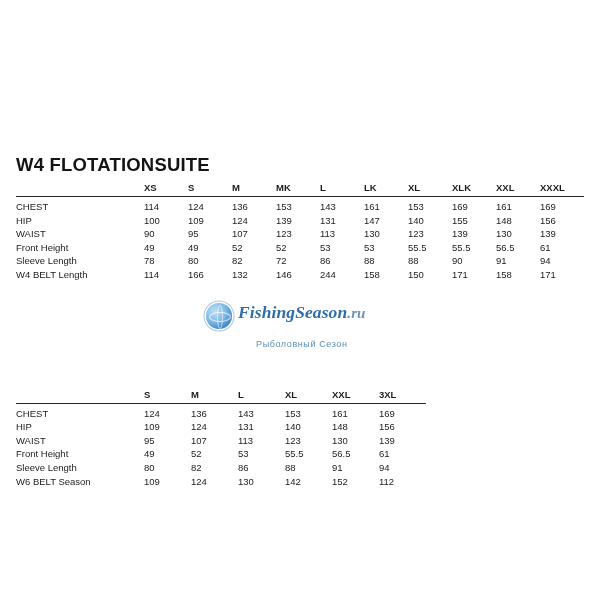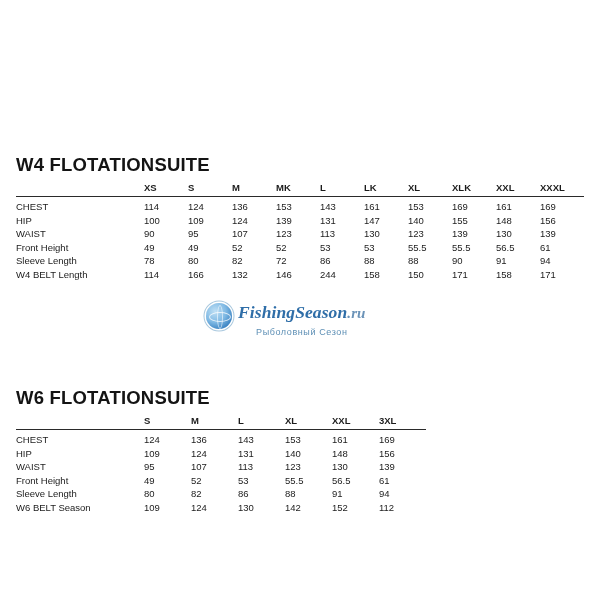--- a/index.html
+++ b/index.html
@@ -129,21 +129,21 @@
   .wm-main .wm-ru {
     color: #6b93b8;
     font-size: 15px;
   }
   .wm-sub {
     font-size: 9px;
     color: #5d8fb5;
     letter-spacing: 0.6px;
     text-align: center;
     white-space: nowrap;
-    margin-top: 4px;
+    margin-top: 16px;
   }
 </style>
 </head>
 <body>
 
 <div class="page">
 
   <div class="section section-w4">
     <h2 class="section-title">W4 FLOTATIONSUITE</h2>
     <table class="size-table w4">
@@ -268,21 +268,20 @@
 
   <div class="watermark">
     <div class="wm-globe"></div>
     <div class="wm-text">
       <div class="wm-main"><span>Fishing</span><span>Season</span><span class="wm-ru">.ru</span></div>
       <div class="wm-sub">Рыболовный Сезон</div>
     </div>
   </div>
 
   <div class="section section-w6">
-    <h2 class="section-title">W6 FLOTATIONSUITE</h2>
     <table class="size-table w6">
       <colgroup>
         <col class="label-col">
         <col class="num-col">
           <col class="num-col">
           <col class="num-col">
           <col class="num-col">
           <col class="num-col">
           <col class="num-col">
       </colgroup>

